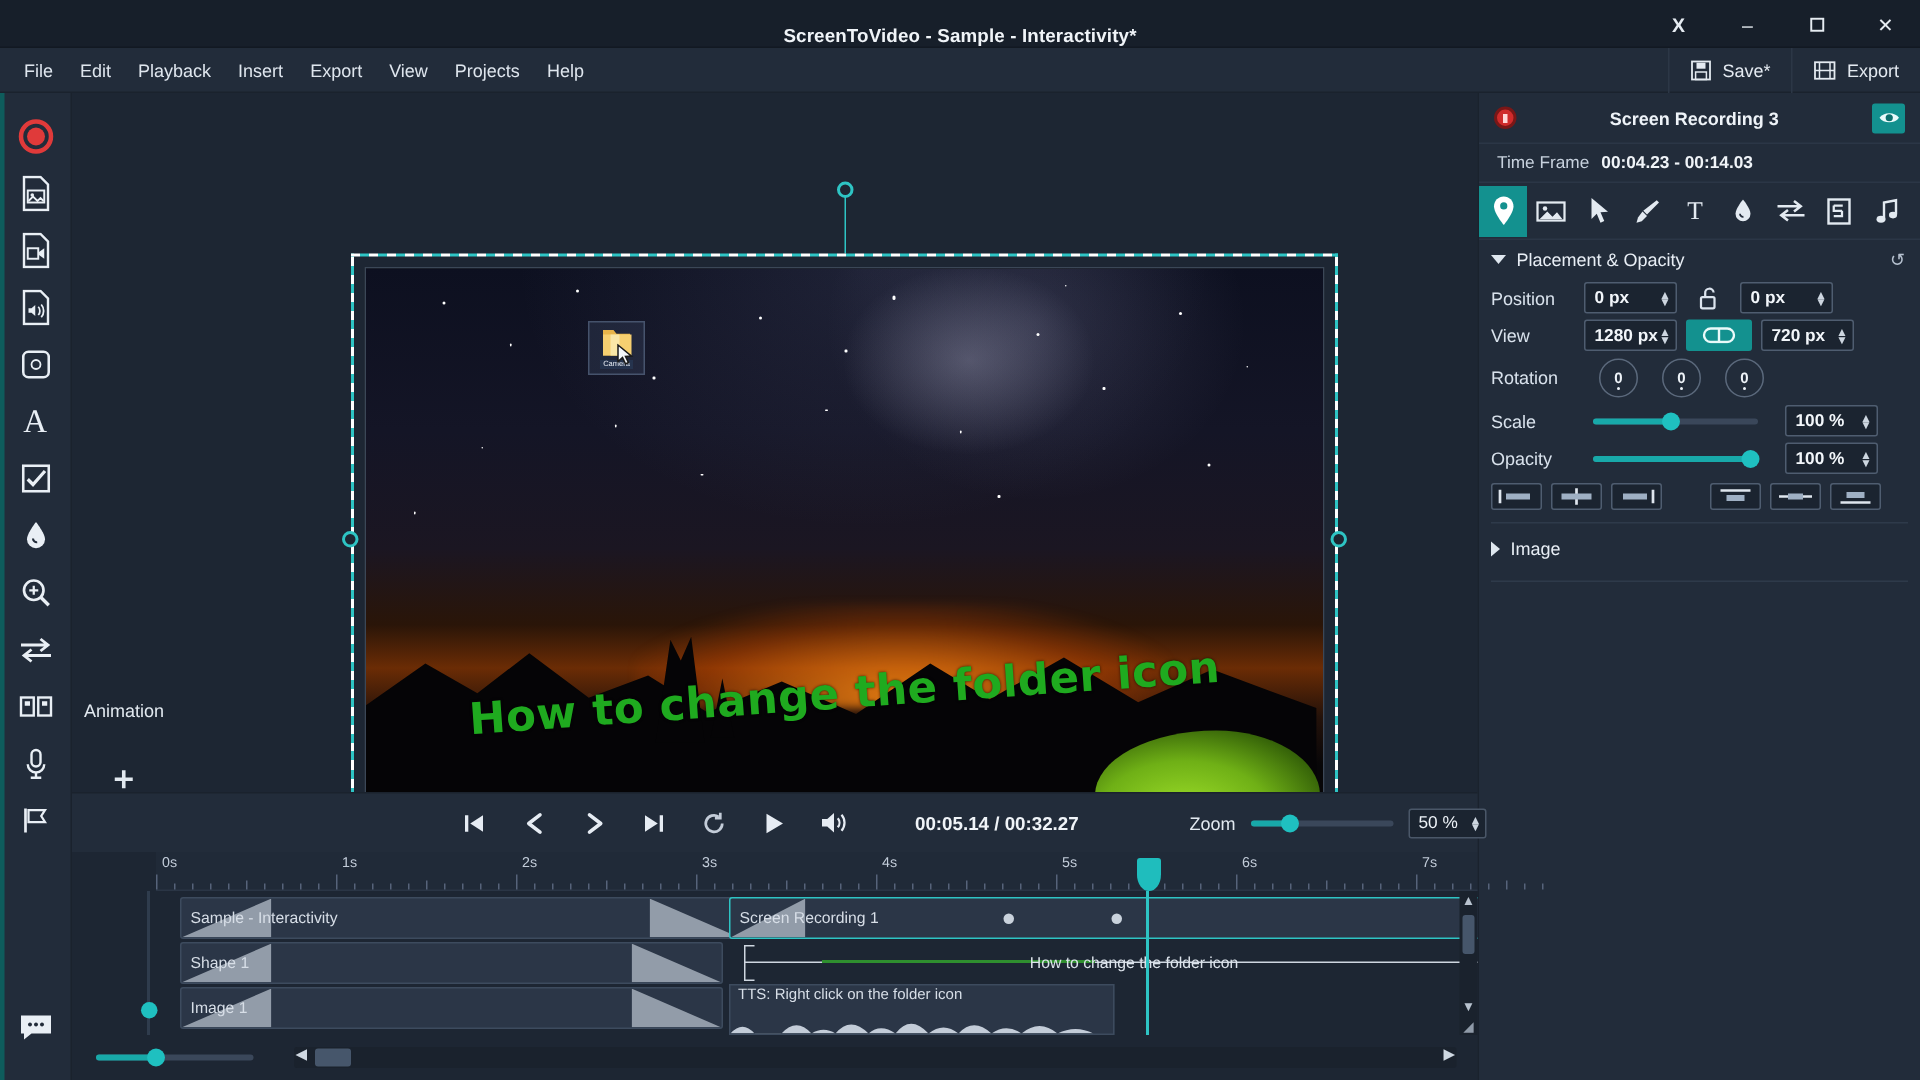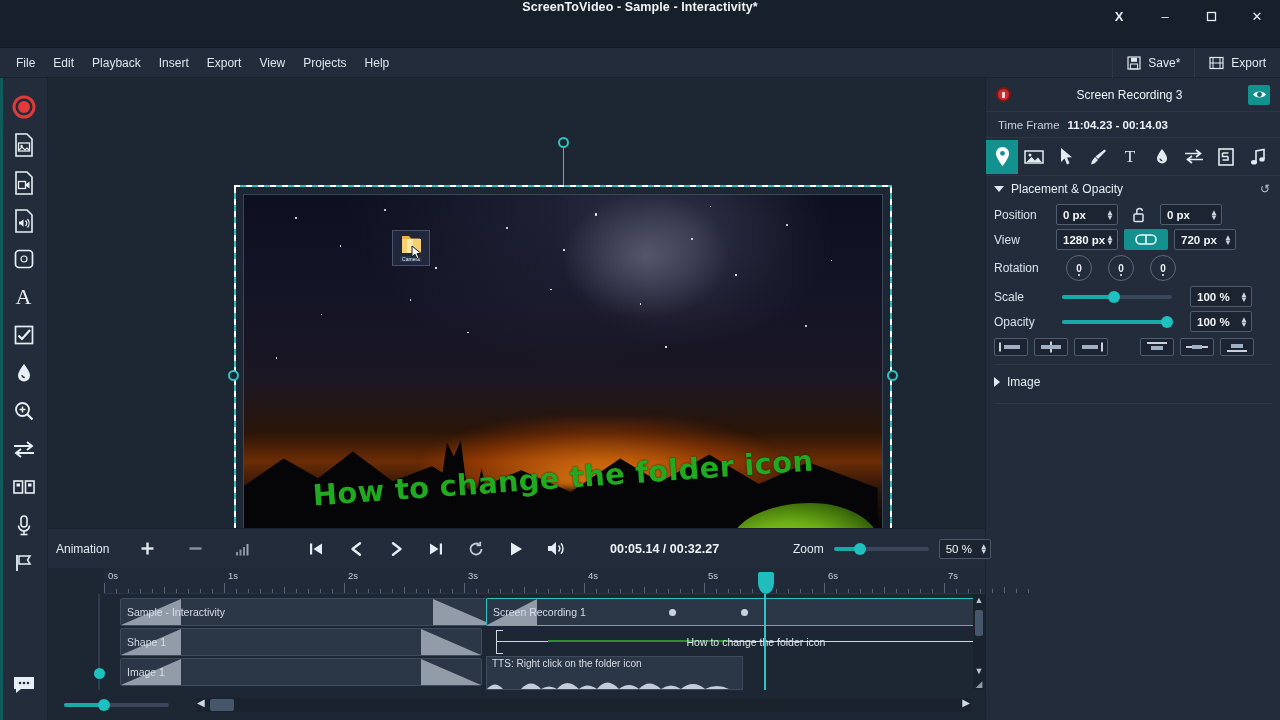--- a/index.html
+++ b/index.html
@@ -7,22 +7,22 @@
     width: 1280px; height: 720px;
     background: #1d2633;
     font-family: "Liberation Sans", sans-serif;
     overflow: hidden;
     color: #d6dce5;
   }
   .app { position: relative; width: 1280px; height: 720px; display: flex; flex-direction: column; }
 
   
   .titlebar {
-    height: 48px; background: #171f2a; position: relative;
-    display: flex; align-items: flex-start; justify-content: center;
+    height: 32px; background: #171f2a; position: relative;
+    display: flex; align-items: flex-end; justify-content: center;
     border-bottom: 1px solid #121922;
   }
   .titlebar .title { font-size: 12.5px; font-weight: bold; color: #f0f4f8; letter-spacing: .1px; }
   .winbtns { position: absolute; right: 0; top: 0; height: 32px; display: flex; }
   .winbtn { width: 46px; height: 32px; display: flex; align-items: center; justify-content: center;
     color: #e6ecf2; font-size: 13px; }
   .winbtn.xbold { font-weight: bold; font-size: 13px; }
 
   
   .menubar {
@@ -136,21 +136,21 @@
   .h-right { right: -6px; top: 50%; margin-top: -5px; }
   .rot-line { position: absolute; left: 50%; top: -42px; width: 1px; height: 42px; background: #2ec4c4; }
   .rot-handle { position: absolute; left: 50%; top: -48px; margin-left: -5px; width: 11px; height: 11px;
     border-radius: 50%; background: #1d2633; border: 2px solid #2ec4c4; }
 
   
   .transport {
     height: 40px; background: #222c3a; border-top: 1px solid #1a222d;
     display: flex; align-items: center; position: relative; padding-left: 8px;
   }
-  .anim-group { display: flex; align-items: center; gap: 28px; padding-right: 14px; }
+  .anim-group { display: flex; align-items: center; gap: 28px; padding-right: 14px; flex-direction: column; }
   .anim-group .lbl { font-size: 12px; color: #e2e9f0; }
   .anim-group .ib { width: 20px; height: 22px; display: flex; align-items: center; justify-content: center; color: #e2e9f0; }
   .anim-group .ib.dim { color: #8793a3; }
   .play-group { position: absolute; left: 255px; display: flex; align-items: center; gap: 14px; }
   .play-group .pb { width: 26px; height: 26px; display: flex; align-items: center; justify-content: center; color: #e6ecf3; }
   .time-read { position: absolute; left: 562px; font-size: 12.5px; font-weight: bold; color: #f0f4f8; }
   .zoom-group { position: absolute; left: 745px; display: flex; align-items: center; gap: 10px; }
   .zoom-group .zl { font-size: 12px; color: #e2e9f0; }
   .slider { width: 95px; height: 4px; background: #3a475a; border-radius: 2px; position: relative; }
   .slider .fill { position: absolute; left: 0; top: 0; height: 4px; background: #18a9a9; border-radius: 2px; }
@@ -218,21 +218,21 @@
 
   .bottombar { height: 30px; background: #1d2633; display: flex; align-items: center; position: relative; }
   .hscroll { position: absolute; left: 148px; right: 14px; height: 14px; background: #1a222d; border-radius: 2px; }
   .hscroll .thumb { position: absolute; left: 14px; width: 24px; top: 1px; bottom: 1px; background: #46566b; border-radius: 2px; }
   .hscroll .arl { position: absolute; left: 1px; top: -1px; font-size: 10px; color: #cfd8e2; }
   .hscroll .arr { position: absolute; right: 1px; top: -1px; font-size: 10px; color: #cfd8e2; }
 
   
   .rpanel { width: 295px; background: #222c3a; border-left: 1px solid #1a222d; display: flex; flex-direction: column; }
   .rp-head { height: 34px; display: flex; align-items: center; padding: 0 10px; gap: 8px; border-bottom: 1px solid #2b3646; }
-  .rp-head .obj-name { flex: 1; text-align: center; font-size: 12px; color: #eef3f8; }
+  .rp-head .obj-name { flex: 1; text-align: center; font-size: 12px; color: #eef3f8; font-weight: bold; }
   .rec-dot { width: 15px; height: 15px; border-radius: 50%; background: #cf2b2b; border: 2px solid #7a1717;
     display: flex; align-items: center; justify-content: center; }
   .rec-dot i { width: 3px; height: 6px; background: #ffd7d7; display: block; }
   .eye-btn { width: 22px; height: 20px; background: #13918f; display: flex; align-items: center; justify-content: center; border-radius: 2px; }
   .rp-time { height: 26px; display: flex; align-items: center; gap: 8px; padding: 0 12px; border-bottom: 1px solid #2b3646; }
   .rp-time .k { font-size: 11.5px; color: #c8d2de; }
   .rp-time .v { font-size: 11.5px; font-weight: bold; color: #f0f4f8; }
   .rp-tabs { height: 38px; display: flex; align-items: center; border-bottom: 1px solid #2b3646; }
   .rp-tab { width: 32px; height: 34px; display: flex; align-items: center; justify-content: center; color: #e3eaf1; }
   .rp-tab.active { background: #13918f; }
@@ -736,21 +736,21 @@
         <div class="eye-btn">
           <svg width="15" height="11" viewBox="0 0 15 11">
             <path d="M1,5.5 C3.5,1.5 11.5,1.5 14,5.5 C11.5,9.5 3.5,9.5 1,5.5 Z" fill="#eafafa"></path>
             <circle cx="7.5" cy="5.5" r="2.4" fill="#0e6f6d"></circle>
           </svg>
         </div>
       </div>
 
       <div class="rp-time">
         <span class="k">Time Frame</span>
-        <span class="v">11:04.23 - 00:14.03</span>
+        <span class="v">00:04.23 - 00:14.03</span>
       </div>
 
       <div class="rp-tabs">
         <div class="rp-tab active">
           <svg width="17" height="21" viewBox="0 0 17 21">
               <path d="M8.5 1C4.9 1 2 3.9 2 7.5c0 4.8 6.5 12.5 6.5 12.5S15 12.3 15 7.5C15 3.9 12.1 1 8.5 1z" fill="#fff"></path>
               <circle cx="8.5" cy="7.3" r="2.4" fill="#13918f"></circle>
             </svg>
         </div>
         <div class="rp-tab">

